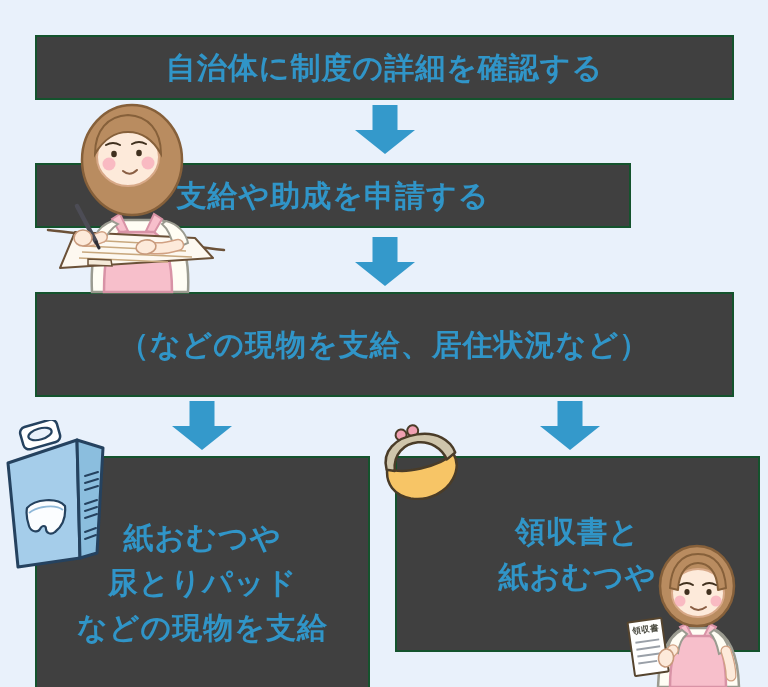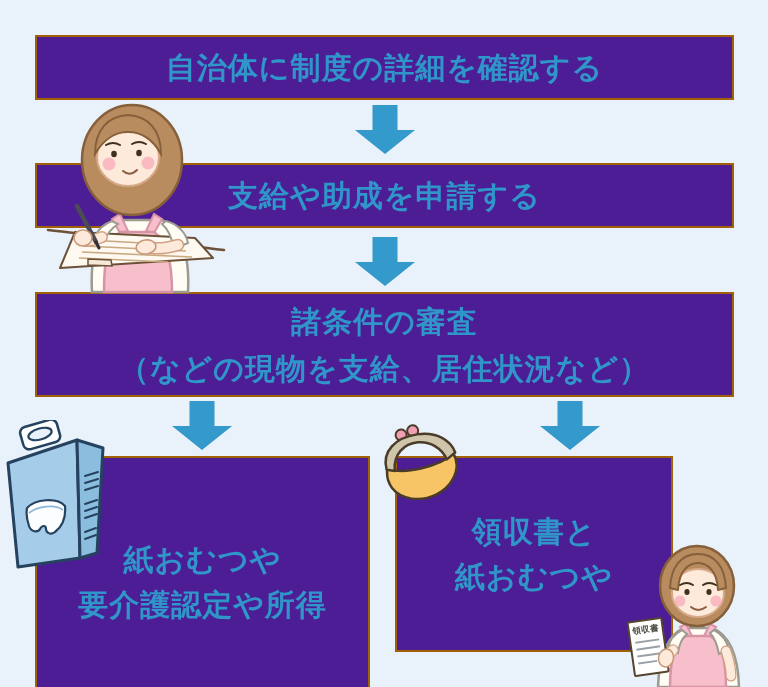--- a/index.html
+++ b/index.html
@@ -1,33 +1,33 @@
 <!DOCTYPE html>
 <html><head>
 <meta charset="utf-8">
 <style>
   * { margin:0; padding:0; box-sizing:border-box; }
   html,body { background:#e9f1fb; }
   body { font-family:"Liberation Sans","DejaVu Sans",sans-serif; }
   .canvas { position:relative; width:768px; height:687px; background:#e9f1fb; overflow:hidden; }
 
   .box {
-    position:absolute; background:#4c1d95; border:2px solid #a16207;
+    position:absolute; background:#404040; border:2px solid #14532d;
     display:flex; flex-direction:column; justify-content:center; align-items:center;
   }
   .box .line {
     color:#3095c8; font-weight:bold; font-size:30px; line-height:45px;
     white-space:nowrap; letter-spacing:1px; text-align:center;
   }
   #box1 { left:35px; top:35px;  width:699px; height:65px; }
-  #box2 { left:35px; top:163px; width:699px; height:65px;justify-content:center; }
+  #box2 { left:35px; top:163px; width:596px; height:65px;justify-content:center; }
   #box3 { left:35px; top:292px; width:699px; height:105px; }
   #box3 .line { line-height:47px; }
   #box4 { left:35px; top:456px; width:335px; height:252px; }
-  #box5 { left:395px; top:456px; width:278px; height:196px; }
+  #box5 { left:395px; top:456px; width:365px; height:196px; }
 
   .arrow { position:absolute; width:60px; height:49px; }
   #arrow1 { left:355px; top:105px; }
   #arrow2 { left:355px; top:237px; }
   #arrow3 { left:172px; top:401px; }
   #arrow4 { left:540px; top:401px; }
 
   .illu { position:absolute; }
   #illu-woman-writing { left:28px;  top:100px; }
   #illu-diaper        { left:3px;   top:420px; }
@@ -49,34 +49,34 @@
 
   <div class="box" id="box2">
     <div class="line">支給や助成を申請する</div>
   </div>
 
   <svg class="arrow" id="arrow2" viewBox="0 0 60 49">
     <path d="M17.5,0 H42.5 V25 H60 L30,49 L0,25 H17.5 Z" fill="#3499cb"></path>
   </svg>
 
   <div class="box" id="box3">
-    <div class="line">諸条件の審査</div>
     <div class="line">（などの現物を支給、居住状況など）</div>
   </div>
 
   <svg class="arrow" id="arrow3" viewBox="0 0 60 49">
     <path d="M17.5,0 H42.5 V25 H60 L30,49 L0,25 H17.5 Z" fill="#3499cb"></path>
   </svg>
   <svg class="arrow" id="arrow4" viewBox="0 0 60 49">
     <path d="M17.5,0 H42.5 V25 H60 L30,49 L0,25 H17.5 Z" fill="#3499cb"></path>
   </svg>
 
   <div class="box" id="box4">
     <div class="line">紙おむつや</div>
-    <div class="line">要介護認定や所得</div>
+    <div class="line">尿とりパッド</div>
+    <div class="line">などの現物を支給</div>
   </div>
 
   <div class="box" id="box5">
     <div class="line">領収書と</div>
     <div class="line">紙おむつや</div>
   </div>
 
   <svg class="illu" id="illu-woman-writing" width="200" height="195" viewBox="0 0 200 195">
     <path d="M20,130 C80,137 150,144 196,150" stroke="#6b5138" stroke-width="2.5" fill="none" stroke-linecap="round"></path>
 

